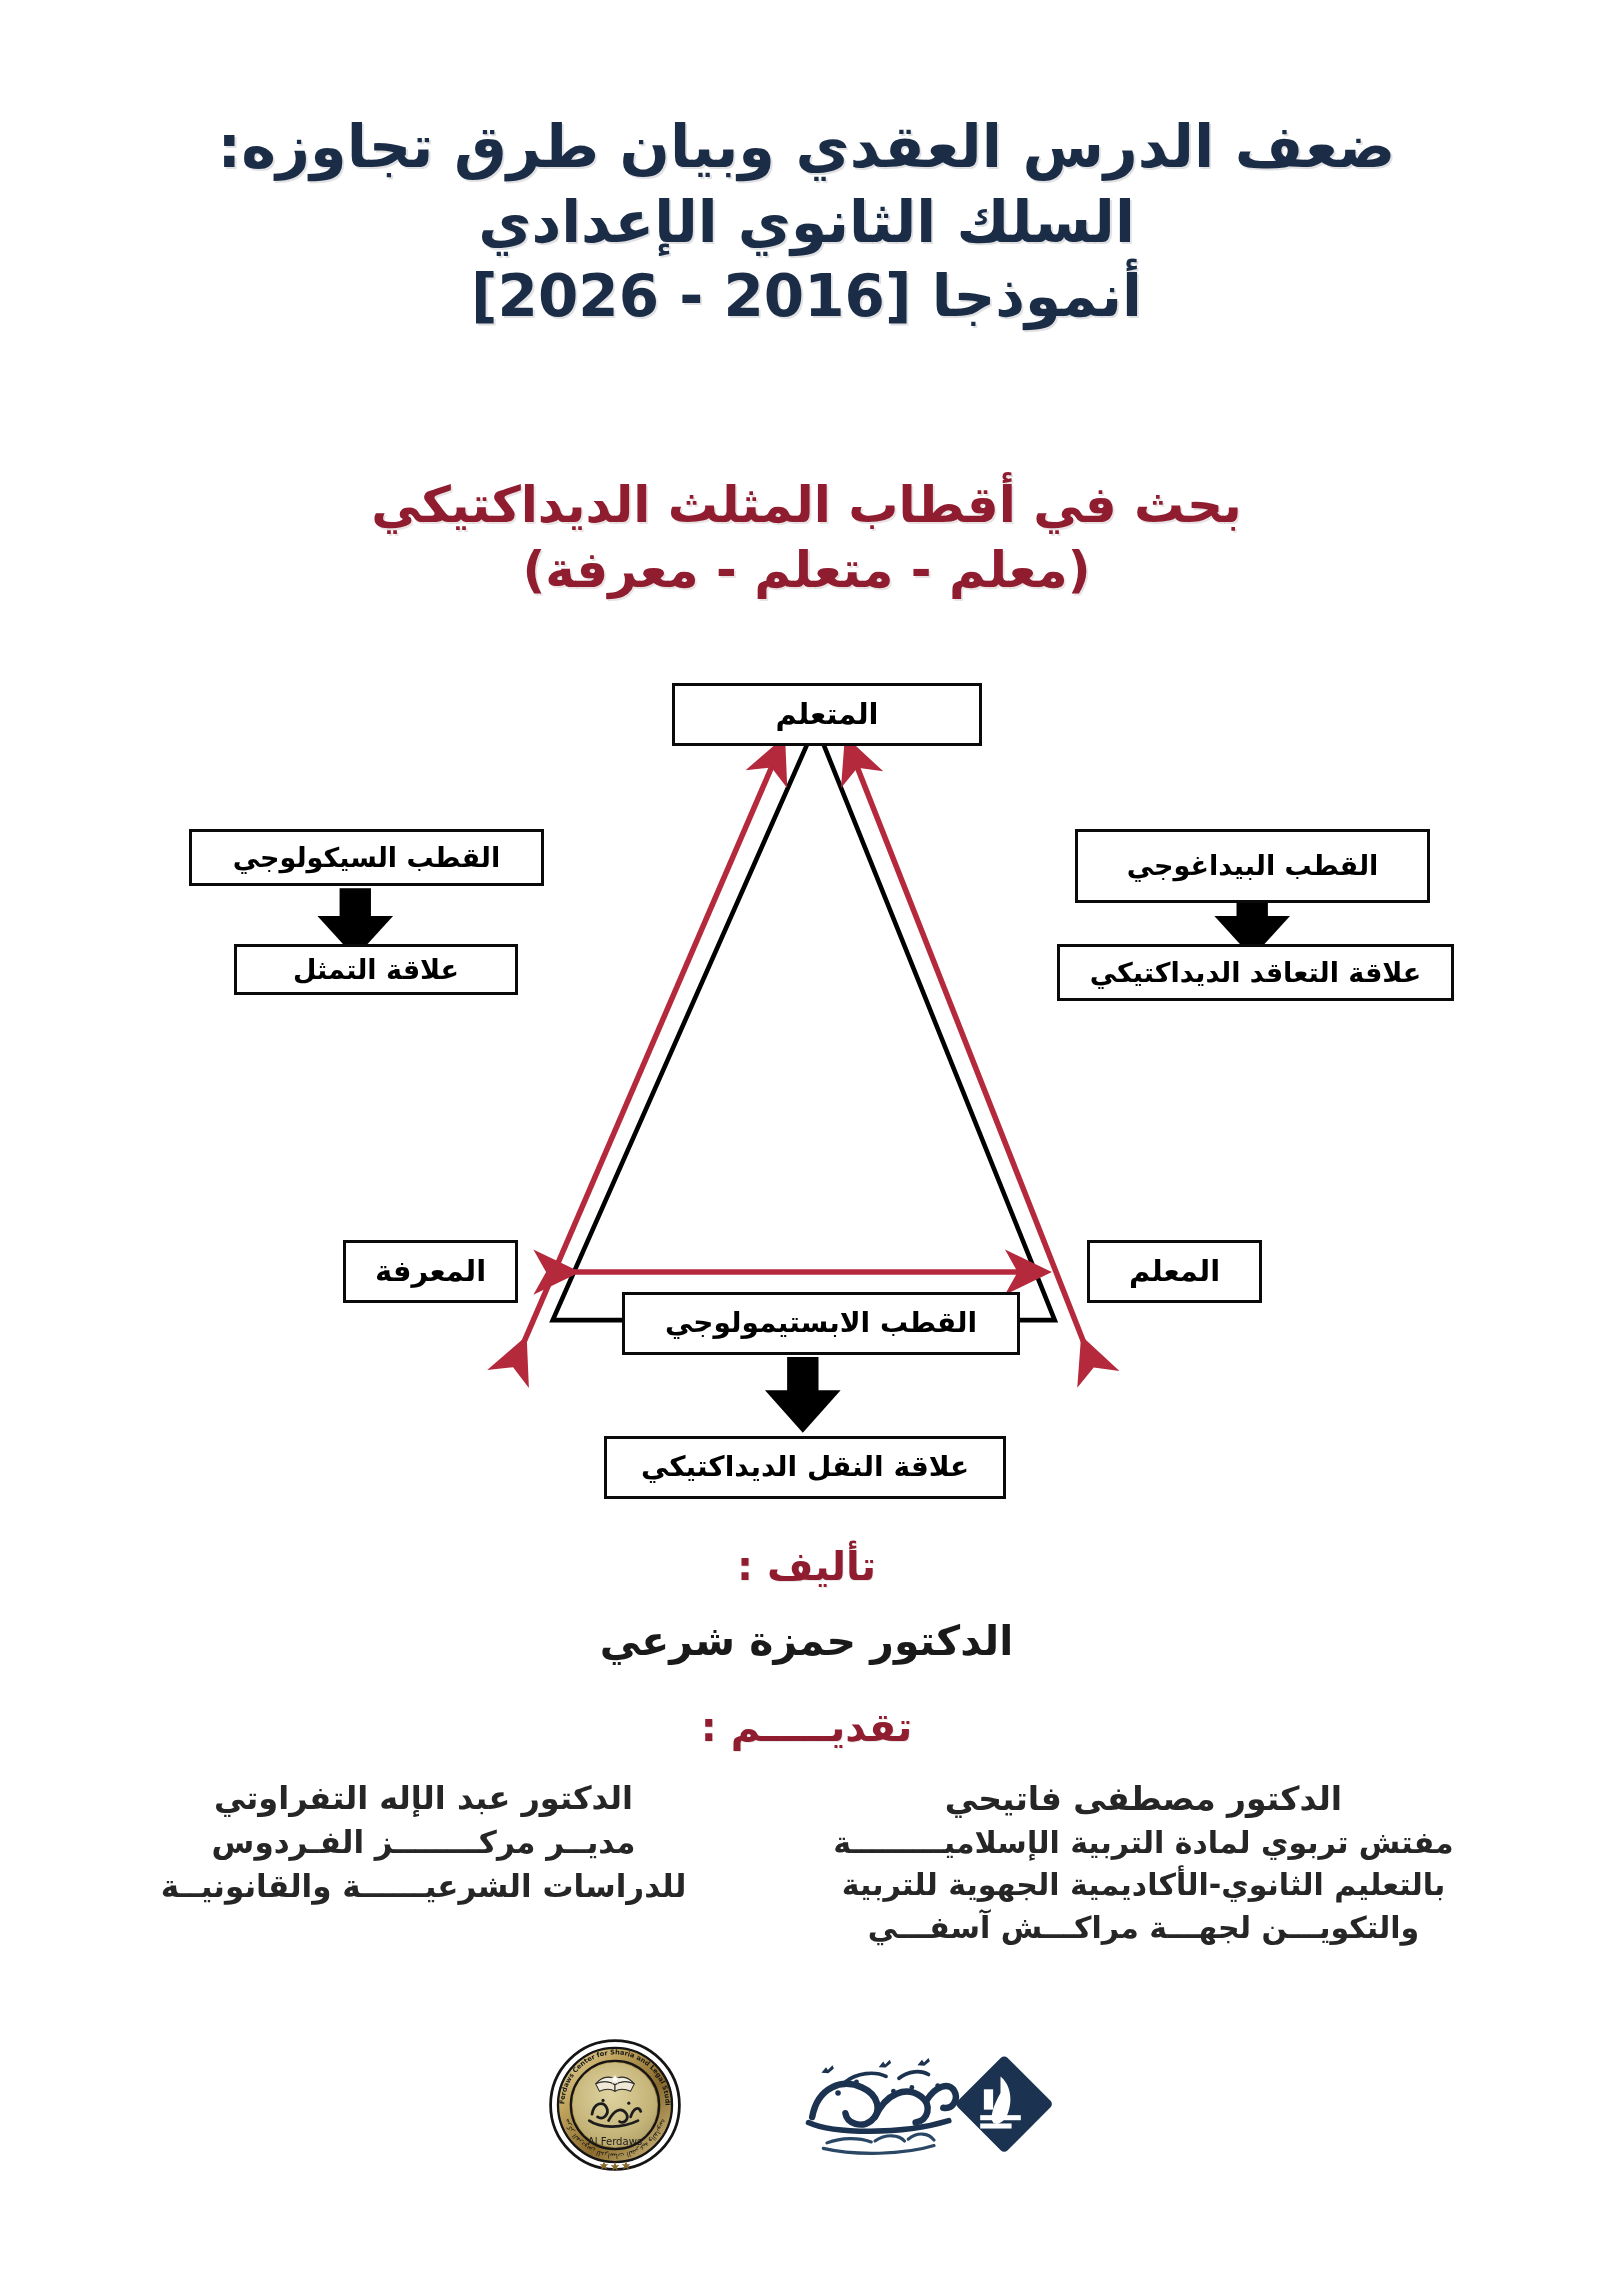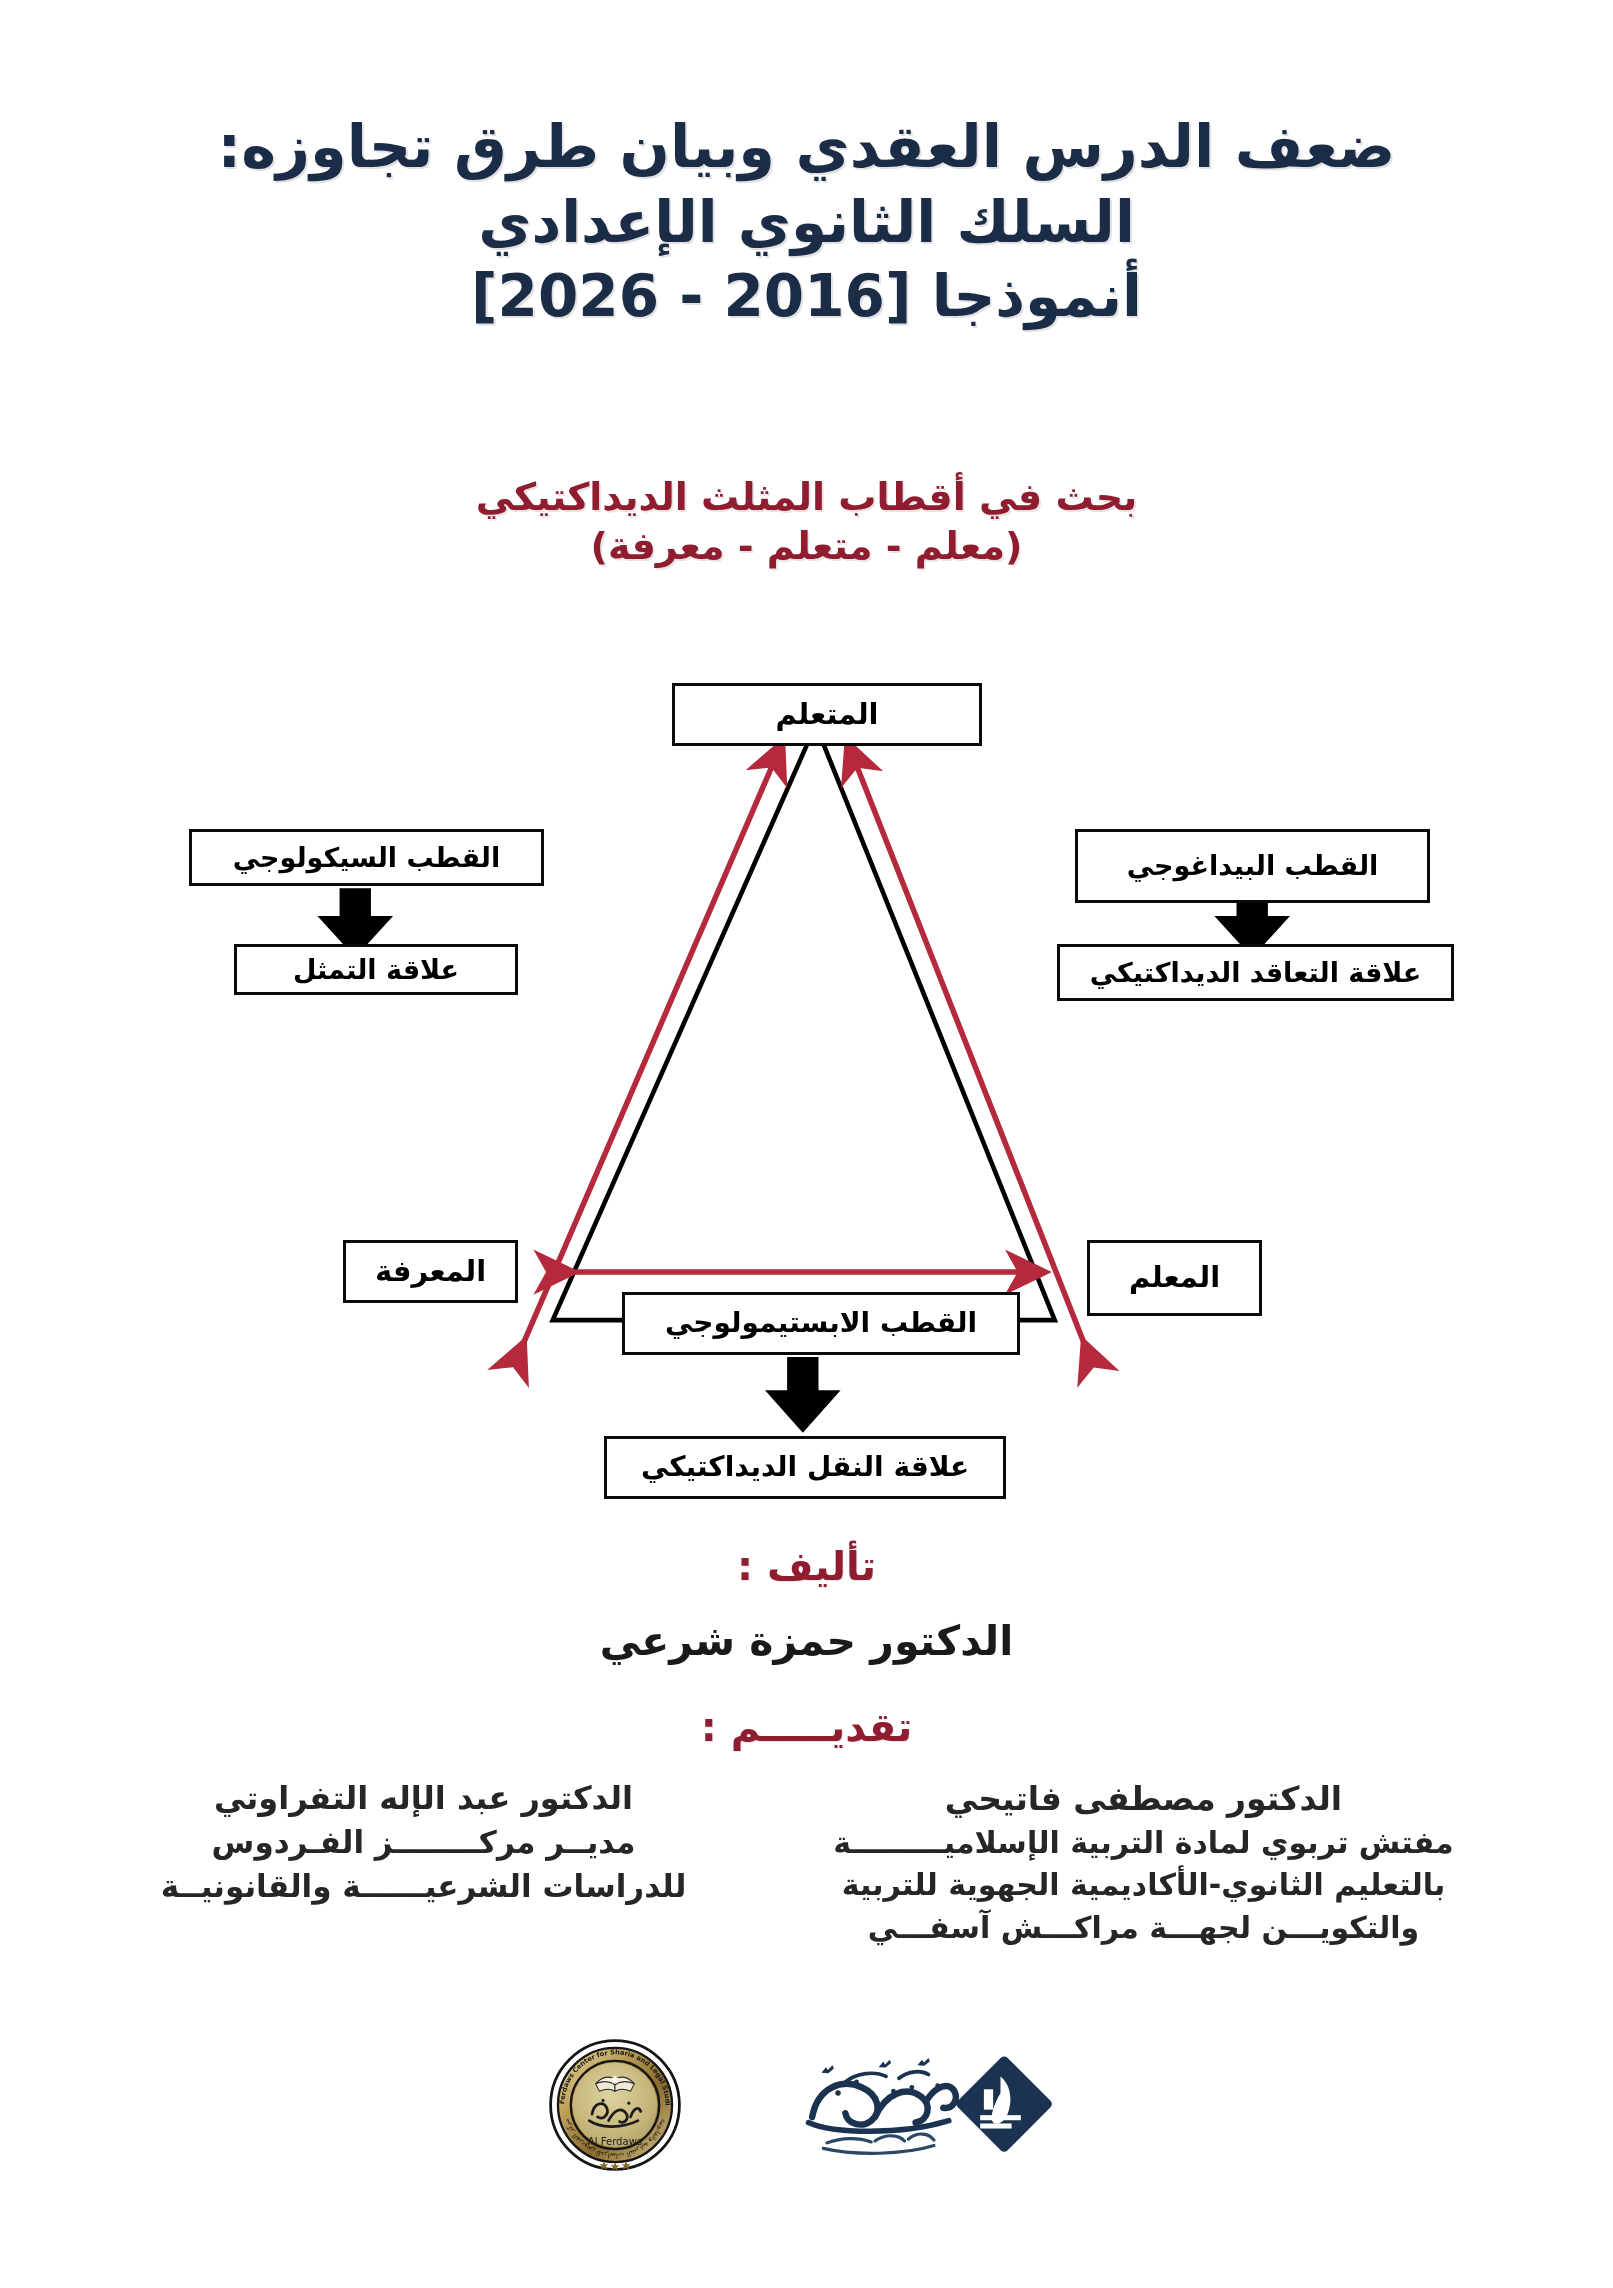--- a/index.html
+++ b/index.html
@@ -48,21 +48,21 @@
   .subtitle-block {
     position: absolute;
     top: 473px;
     left: 0;
     right: 0;
     text-align: center;
   }
   .subtitle-line {
     color: #8f1d2f;
     font-weight: bold;
-    font-size: 38px;
+    font-size: 50px;
     line-height: 1.30;
     direction: rtl;
     padding: 0 83px;
     text-shadow: 1.8px 1.8px 0 rgba(205,195,198,0.45);
   }
 
   
   .diagram {
     position: absolute;
     top: 674px;
@@ -84,21 +84,21 @@
     box-sizing: border-box;
     font-family: "DejaVu Sans", "Liberation Sans", sans-serif;
     line-height: 1.1;
   }
   #box-top      { left: 672px;  top: 9.2px;   width: 310px; height: 63px;  font-size: 29px; }
   #box-left-pole{ left: 189px;  top: 155px;  width: 355px; height: 57px;  font-size: 27px; }
   #box-left-rel { left: 234px;  top: 270px;  width: 284px; height: 51px;  font-size: 27px; }
   #box-right-pole{left: 1075px; top: 155px;  width: 355px; height: 74px;  font-size: 27px; }
   #box-right-rel{ left: 1057px; top: 270px;  width: 397px; height: 57px;  font-size: 27px; }
   #box-knowledge{ left: 343px;  top: 566px;  width: 175px; height: 63px;  font-size: 29px; }
-  #box-teacher  { left: 1087px; top: 566px;  width: 175px; height: 76px;  font-size: 29px; }
+  #box-teacher  { left: 1087px; top: 566px;  width: 175px; height: 63px;  font-size: 29px; }
   #box-bottom-pole{left: 622px; top: 618px;  width: 398px; height: 63px;  font-size: 28px; }
   #box-bottom-rel{ left: 604px; top: 762px;  width: 402px; height: 63px;  font-size: 28px; text-align: right; }
 
   .svg-layer {
     position: absolute;
     left: 0; top: 0;
     width: 1613px;
     height: 840px;
     pointer-events: none;
   }

